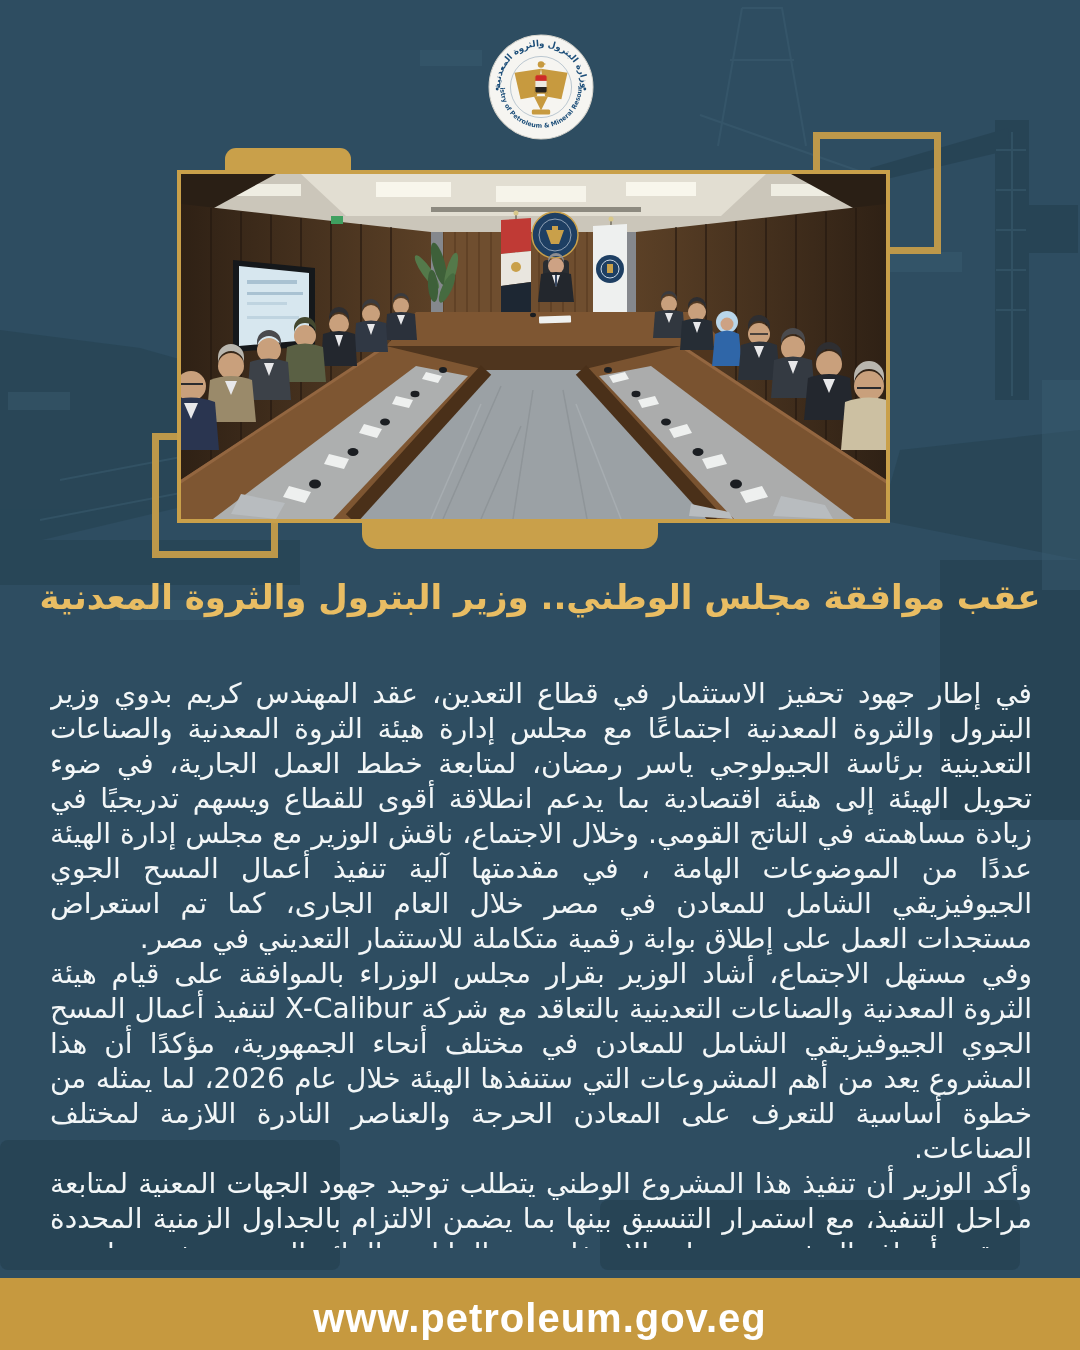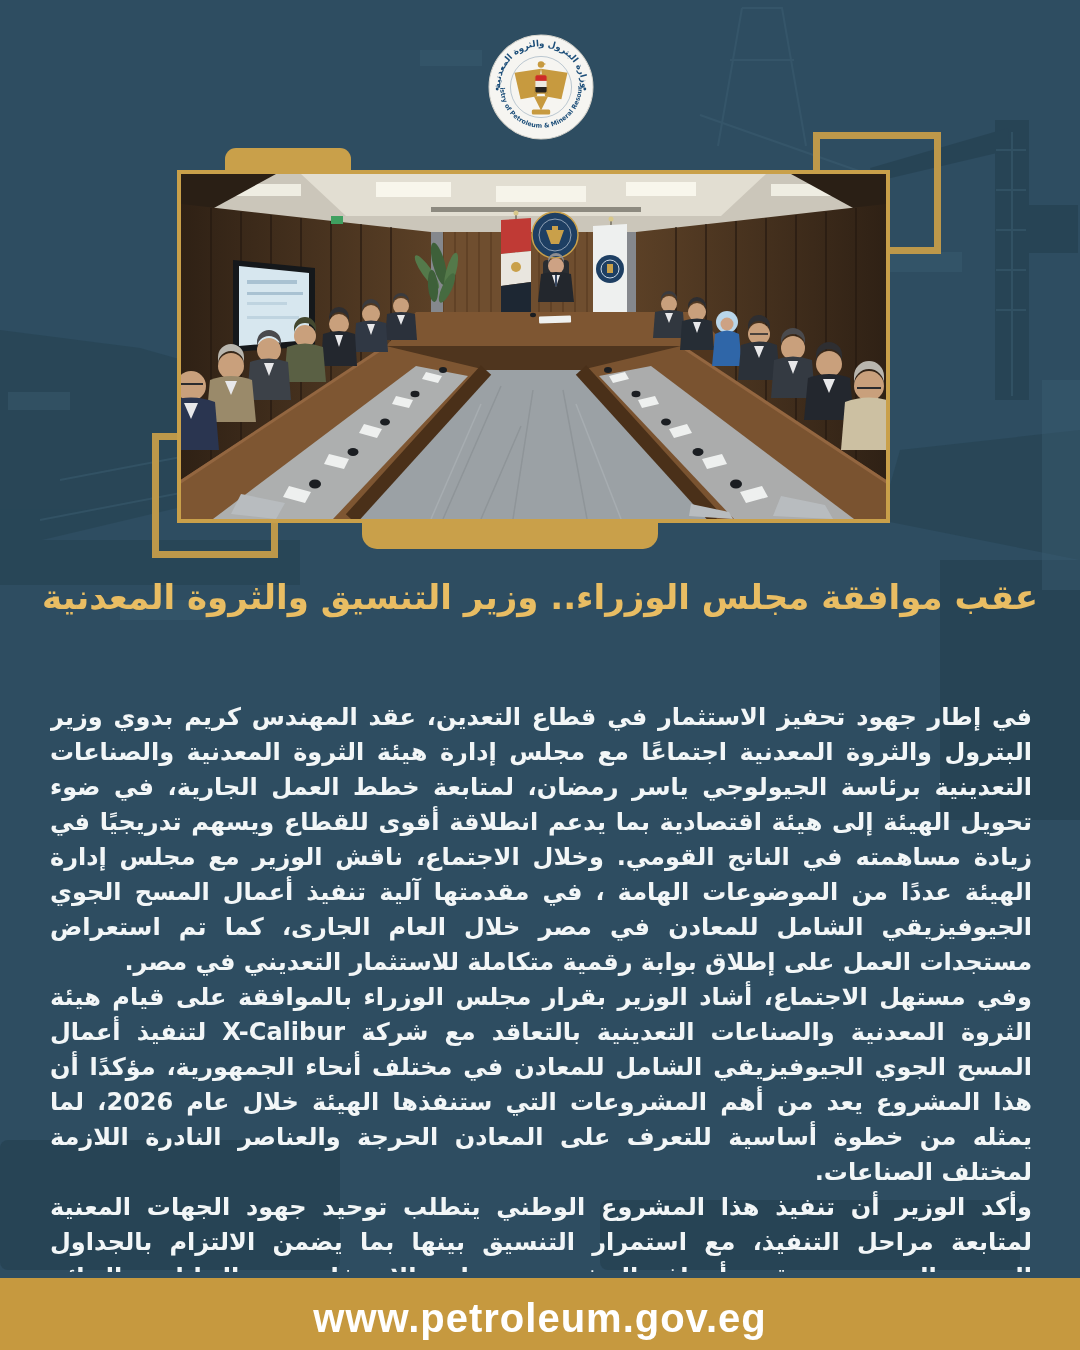--- a/index.html
+++ b/index.html
@@ -21,23 +21,23 @@
     border:4px solid #c9a04a;box-sizing:border-box;background:#6f4e2f;z-index:3;
   }
   .photo svg{width:100%;height:100%;display:block;}
   .headline{
     position:absolute;left:0;right:0;top:574px;margin:0;z-index:2;
     text-align:center;direction:rtl;color:#e9bd63;
     font-size:34px;line-height:47px;font-weight:bold;
   }
   .headline span{display:block;}
   .article{
-    position:absolute;left:50px;right:48px;top:700px;max-height:572px;overflow:hidden;
+    position:absolute;left:50px;right:48px;top:676px;max-height:572px;overflow:hidden;
     direction:rtl;text-align:justify;color:#f2f6f7;z-index:2;
-    font-size:24px;line-height:35px;font-weight:bold;
+    font-size:28px;line-height:35px;font-weight:normal;
   }
   .article p{margin:0;}
   .footer{
     position:absolute;left:0;top:1278px;width:1080px;height:80px;background:#c6993f;
     display:flex;align-items:center;justify-content:center;z-index:4;
   }
   .footer span{color:#ffffff;font-size:40px;font-weight:bold;letter-spacing:1px;
     font-family:"Liberation Sans",sans-serif;}
   .ring-text{fill:#1c4e79;font-weight:bold;}
 </style>
@@ -339,21 +339,21 @@
         <g fill="#b8bcbf">
           <polygon points="60,320 104,329 95,345 50,340"></polygon>
           <polygon points="600,322 644,331 652,345 592,342"></polygon>
           <polygon points="510,330 548,338 552,345 508,342"></polygon>
         </g>
       </g>
     </svg>
   </div>
 
   <h1 class="headline">
-    <span>عقب موافقة مجلس الوزراء.. وزير التنسيق والثروة المعدنية</span>
+    <span>عقب موافقة مجلس الوطني.. وزير البترول والثروة المعدنية</span>
   </h1>
 
   <div class="article" lang="ar" dir="rtl">
     <p>في إطار جهود تحفيز الاستثمار في قطاع التعدين، عقد المهندس كريم بدوي وزير البترول والثروة المعدنية اجتماعًا مع مجلس إدارة هيئة الثروة المعدنية والصناعات التعدينية برئاسة الجيولوجي ياسر رمضان، لمتابعة خطط العمل الجارية، في ضوء تحويل الهيئة إلى هيئة اقتصادية بما يدعم انطلاقة أقوى للقطاع ويسهم تدريجيًا في زيادة مساهمته في الناتج القومي. وخلال الاجتماع، ناقش الوزير مع مجلس إدارة الهيئة عددًا من الموضوعات الهامة ، في مقدمتها آلية تنفيذ أعمال المسح الجوي الجيوفيزيقي الشامل للمعادن في مصر خلال العام الجارى، كما تم استعراض مستجدات العمل على إطلاق بوابة رقمية متكاملة للاستثمار التعديني في مصر.</p>
     <p>وفي مستهل الاجتماع، أشاد الوزير بقرار مجلس الوزراء بالموافقة على قيام هيئة الثروة المعدنية والصناعات التعدينية بالتعاقد مع شركة X-Calibur لتنفيذ أعمال المسح الجوي الجيوفيزيقي الشامل للمعادن في مختلف أنحاء الجمهورية، مؤكدًا أن هذا المشروع يعد من أهم المشروعات التي ستنفذها الهيئة خلال عام 2026، لما يمثله من خطوة أساسية للتعرف على المعادن الحرجة والعناصر النادرة اللازمة لمختلف الصناعات.</p>
     <p>وأكد الوزير أن تنفيذ هذا المشروع الوطني يتطلب توحيد جهود الجهات المعنية لمتابعة مراحل التنفيذ، مع استمرار التنسيق بينها بما يضمن الالتزام بالجداول الزمنية المحددة وتحقيق أهداف المشروع وتعظيم الاستفادة من البيانات والنتائج التي سيسفر عنها.</p>
   </div>
 
   <div class="footer">
     <span>www.petroleum.gov.eg</span>

